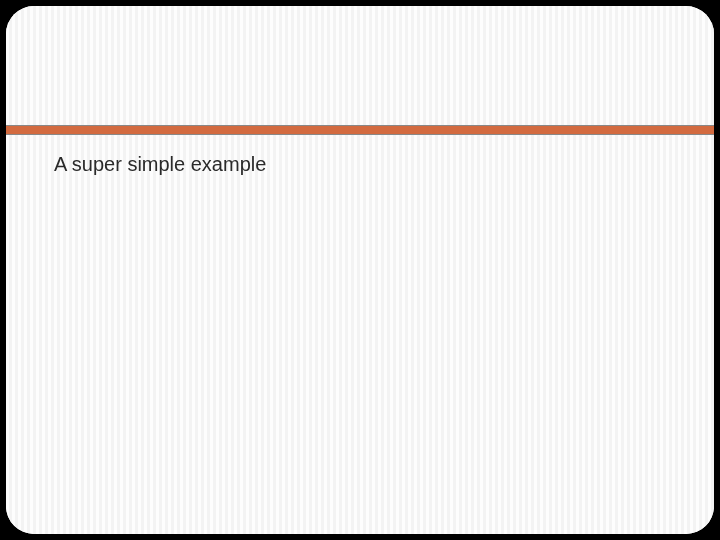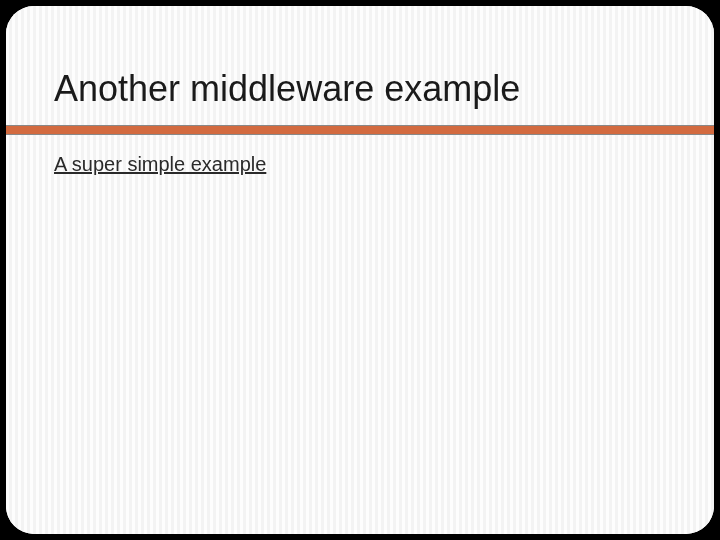--- a/index.html
+++ b/index.html
@@ -69,30 +69,29 @@
       margin: 0 -48px 0 -48px;
       border-top: 1px solid #888;
       border-bottom: 1px solid #888;
     }
     
     .subtitle {
       font-size: 20px;
       font-weight: normal;
       color: #2a2a2a;
       margin-top: 18px;
-      text-decoration: underline;
     }
   </style>
 </head>
 <body>
 
 <div class="slide-container">
   <div class="slide">
     <div class="stripes"></div>
     <div class="content">
       <h1 class="title">
-        <span>Another middleware example</span><br>
+        <br>
       </h1>
       <div class="divider"></div>
       <p class="subtitle">A super simple example</p>
     </div>
   </div>
 </div>
 
 </body></html>

